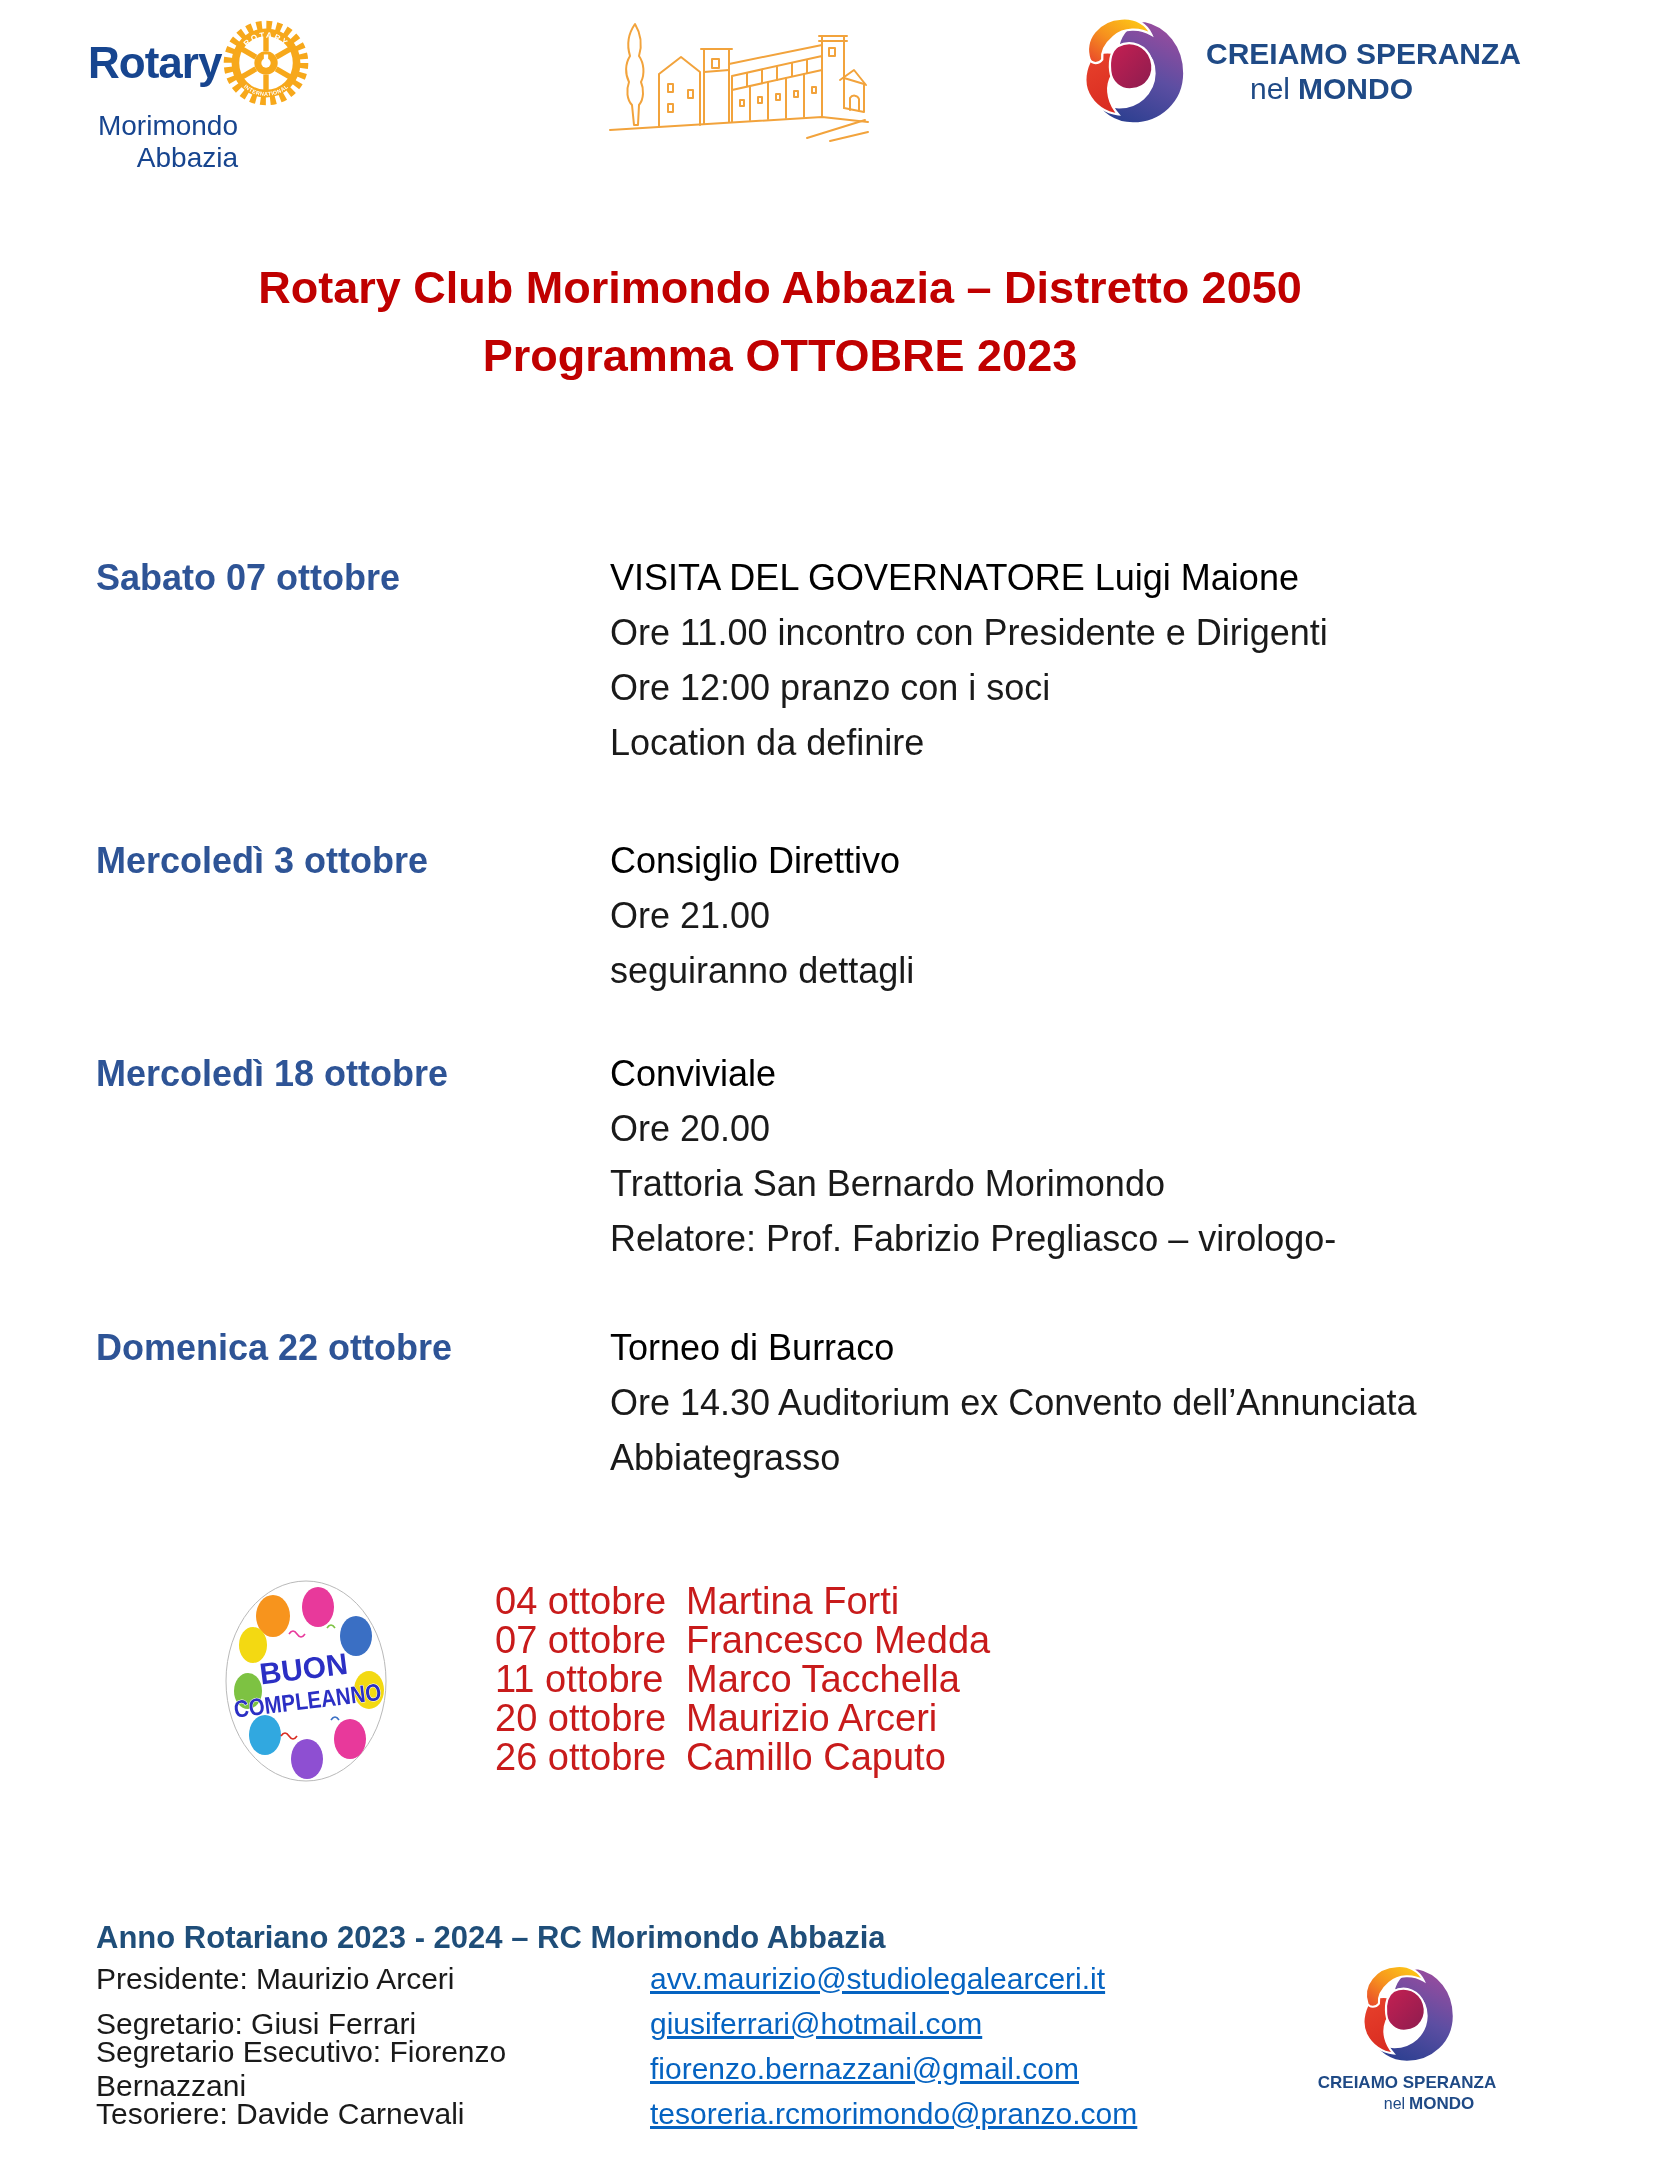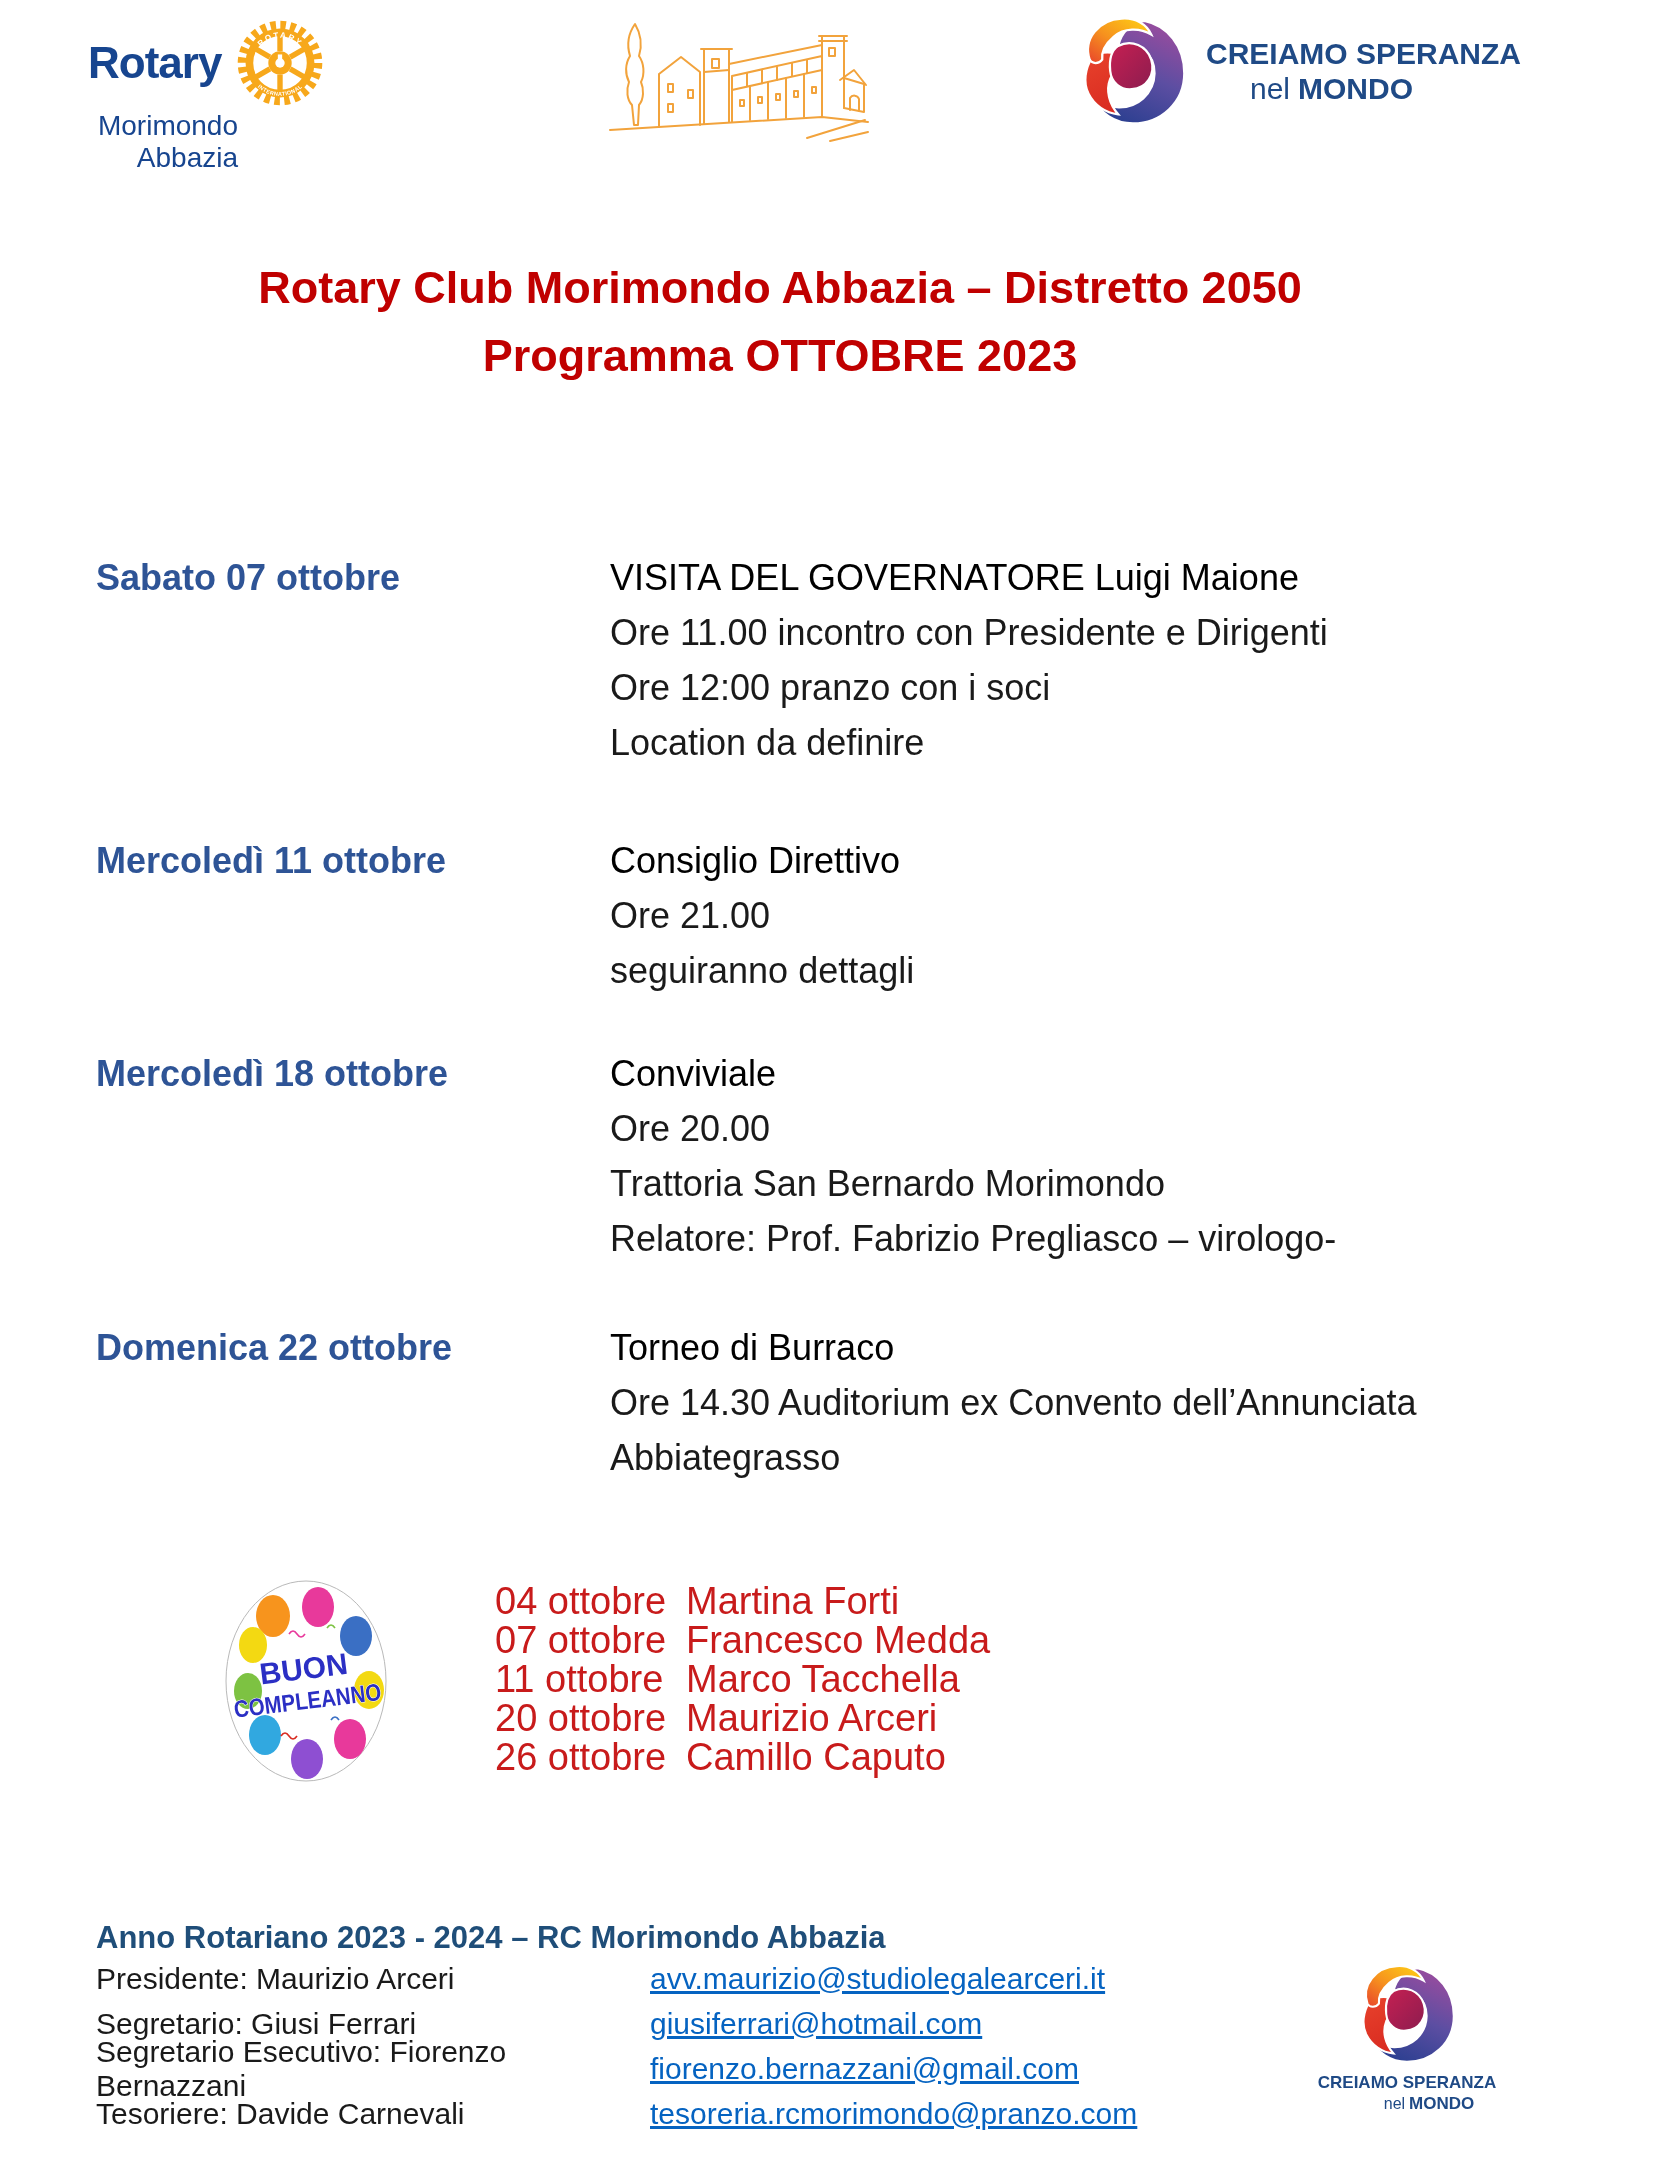--- a/index.html
+++ b/index.html
@@ -6,21 +6,21 @@
   .page{
     position:relative;
     width:1654px;height:2178px;
     margin:0 auto;
     background:#ffffff;
     font-family:"Liberation Sans", sans-serif;
     overflow:hidden;
   }
   
   .rotary-logo{position:absolute;left:88px;top:18px;}
-  .rotary-top{display:flex;align-items:center;gap:14px;}
+  .rotary-top{display:flex;align-items:center;}
   .rotary-wordmark{font-size:44px;font-weight:bold;letter-spacing:-1px;color:var(--rotary-blue);}
   .rotary-club{width:150px;text-align:right;font-size:28px;line-height:32px;color:var(--rotary-blue);margin-top:2px;}
   .wheel-svg{width:90px;height:90px;display:block;}
   .gold-stroke{stroke:var(--rotary-gold);}
   .gold-fill{fill:var(--rotary-gold);}
 
   .abbey{position:absolute;left:572px;top:12px;width:302px;height:132px;}
   .abbey-stroke{stroke:var(--abbey-orange);}
 
   .theme-header{position:absolute;left:1076px;top:14px;display:flex;align-items:center;gap:16px;}
@@ -178,21 +178,21 @@
     <div class="prog-date">Sabato 07 ottobre</div>
     <div class="prog-body">
       <div class="prog-title">VISITA DEL GOVERNATORE Luigi Maione</div>
       <div>Ore 11.00 incontro con Presidente e Dirigenti</div>
       <div>Ore 12:00 pranzo con i soci</div>
       <div>Location da definire</div>
     </div>
   </div>
 
   <div class="prog-row" style="top:833px">
-    <div class="prog-date">Mercoledì 11 ottobre</div>
+    <div class="prog-date">Mercoledì 3 ottobre</div>
     <div class="prog-body">
       <div class="prog-title">Consiglio Direttivo</div>
       <div>Ore 21.00</div>
       <div>seguiranno dettagli</div>
     </div>
   </div>
 
   <div class="prog-row" style="top:1046px">
     <div class="prog-date">Mercoledì 18 ottobre</div>
     <div class="prog-body">

